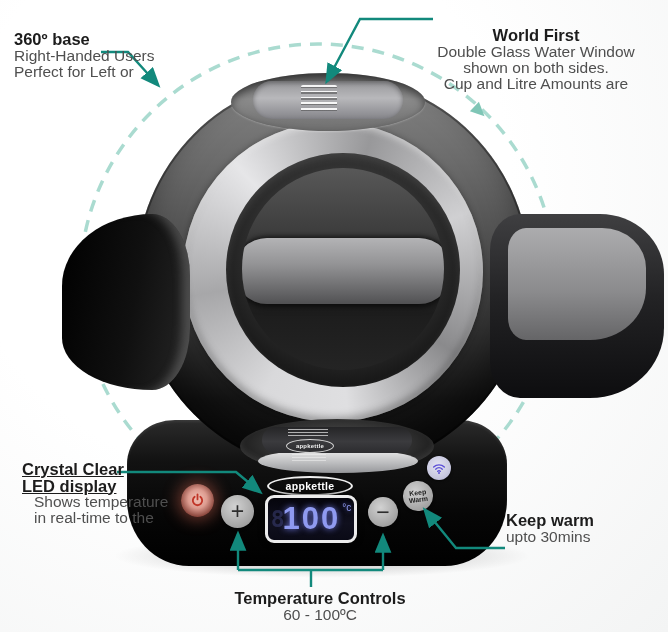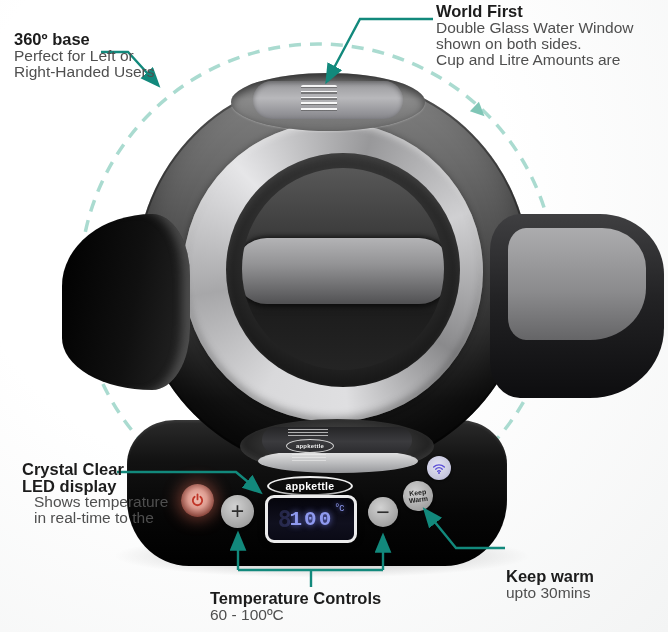--- a/index.html
+++ b/index.html
@@ -85,36 +85,36 @@
     box-shadow:0 0 16px 3px rgba(235,110,88,.45);}
   #plus-btn{left:221px;top:495px;width:33px;height:33px;color:#2d2d2d;font-size:23px;font-weight:400;line-height:1;}
   #minus-btn{left:368px;top:497px;width:30px;height:30px;color:#2d2d2d;font-size:23px;font-weight:400;line-height:1;}
   #keepwarm-btn{left:403px;top:481px;width:30px;height:30px;flex-direction:column;
     color:#1d1d1d;font-size:7px;font-weight:bold;line-height:7px;transform:rotate(-7deg);text-align:center;}
   #wifi-btn{left:427px;top:456px;width:24px;height:24px;
     background:radial-gradient(circle at 45% 40%,#e4e4f2 0%,#c9c9e0 60%,#aaaacb 100%);}
   #display{left:265px;top:495px;width:86px;height:42px;z-index:9;border:3px solid #ececec;
     border-radius:9px;background:linear-gradient(180deg,#05050c 0%,#10101e 60%,#0a0a16 100%);
     box-shadow:0 0 6px rgba(0,0,0,.8);display:flex;align-items:center;justify-content:center;}
-  #display .digits{font-family:Liberation Mono, monospace;font-weight:bold;font-size:21px;
+  #display .digits{font-family:Liberation Sans, sans-serif;font-weight:bold;font-size:31px;
     letter-spacing:2px;color:#8f9af0;text-shadow:0 0 6px rgba(125,135,255,.85);}
   #display .ghost{font-family:"DejaVu Sans Mono", monospace;font-weight:bold;font-size:23px;
     color:rgba(95,104,190,.30);margin-right:-2px;}
   #display .unit{font-size:10px;color:#8f9af0;align-self:flex-start;padding-top:4px;margin-left:2px;
     text-shadow:0 0 5px rgba(125,135,255,.8);}
   
   .callout{z-index:21;color:#4f4f4f;font-size:15.5px;line-height:16px;}
   .callout .title{color:#1c1c1c;font-weight:bold;font-size:16.5px;line-height:18px;}
   #co-360{left:14px;top:30px;width:160px;}
-  #co-world{left:436px;top:2px;width:200px;}
+  #co-world{left:436px;top:26px;width:200px;text-align:center;}
   #co-led{left:22px;top:461px;width:160px;}
-  #co-led .title{line-height:16.5px;}
+  #co-led .title{line-height:16.5px;text-decoration:underline;}
   #co-led .body-line{line-height:15.5px;margin-left:12px;}
-  #co-keep{left:506px;top:567px;width:130px;}
-  #co-temp{left:210px;top:589px;width:220px;}
+  #co-keep{left:506px;top:511px;width:130px;}
+  #co-temp{left:210px;top:589px;width:220px;text-align:center;}
   
   #fg-svg{left:0;top:0;z-index:20;pointer-events:none;}
 </style>
 </head>
 <body>
 
 <div id="stage">
 
   <svg id="bg-svg" class="abs" width="668" height="632" viewBox="0 0 668 632">
     <circle cx="318" cy="282" r="238" fill="none" stroke="#aadbd0" stroke-width="3.5" stroke-dasharray="12 9"></circle>
@@ -193,22 +193,22 @@
     <path d="M433,19 L360,19 L327,81" fill="none" stroke="#12897c" stroke-width="2.4" marker-end="url(#ah)"></path>
     <path d="M117,472 L236,472 L260,492" fill="none" stroke="#12897c" stroke-width="2.4" marker-end="url(#ah)"></path>
     <path d="M505,548 L456,548 L425,510" fill="none" stroke="#12897c" stroke-width="2.4" marker-end="url(#ah)"></path>
     <path d="M238,570 L238,534" fill="none" stroke="#12897c" stroke-width="2.4" marker-end="url(#ah)"></path>
     <path d="M383,570 L383,536" fill="none" stroke="#12897c" stroke-width="2.4" marker-end="url(#ah)"></path>
     <path d="M238,570 L383,570 M311,570 L311,587" fill="none" stroke="#12897c" stroke-width="2.4"></path>
   </svg>
 
   <div id="co-360" class="abs callout">
     <div class="title">360º base</div>
+    <div>Right-Handed Users</div>
     <div>Perfect for Left or</div>
-    <div>Right-Handed Users</div>
   </div>
 
   <div id="co-world" class="abs callout">
     <div class="title">World First</div>
     <div>Double Glass Water Window</div>
     <div>shown on both sides.</div>
     <div>Cup and Litre Amounts are</div>
   </div>
 
   <div id="co-led" class="abs callout">

